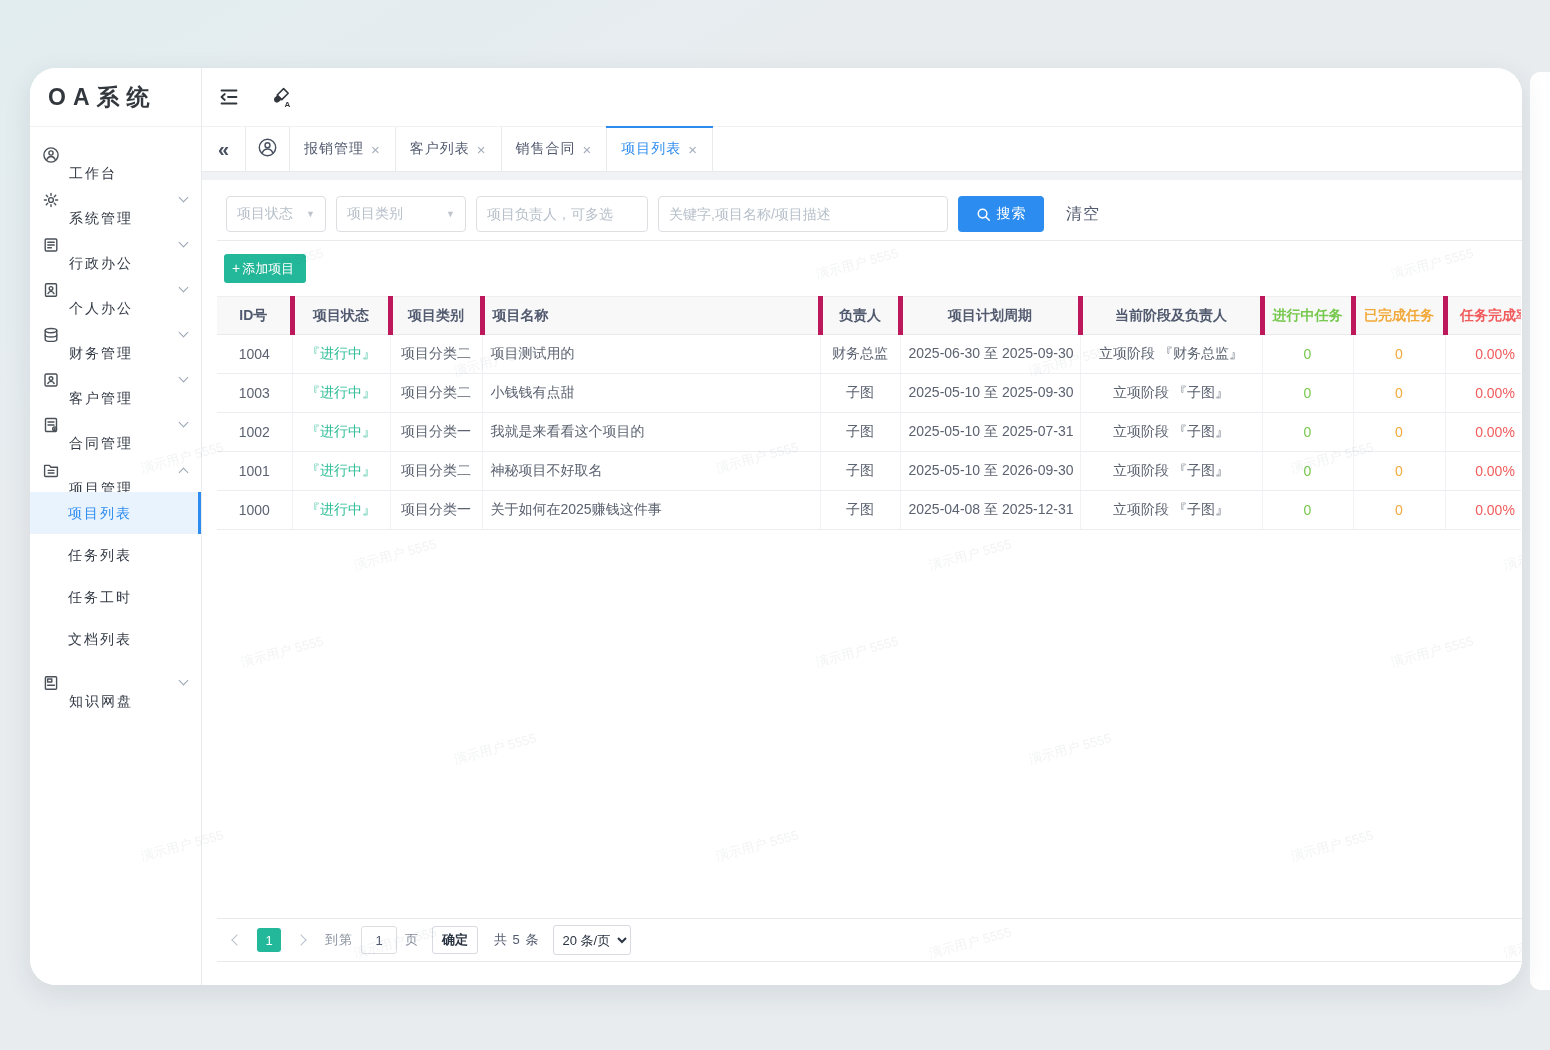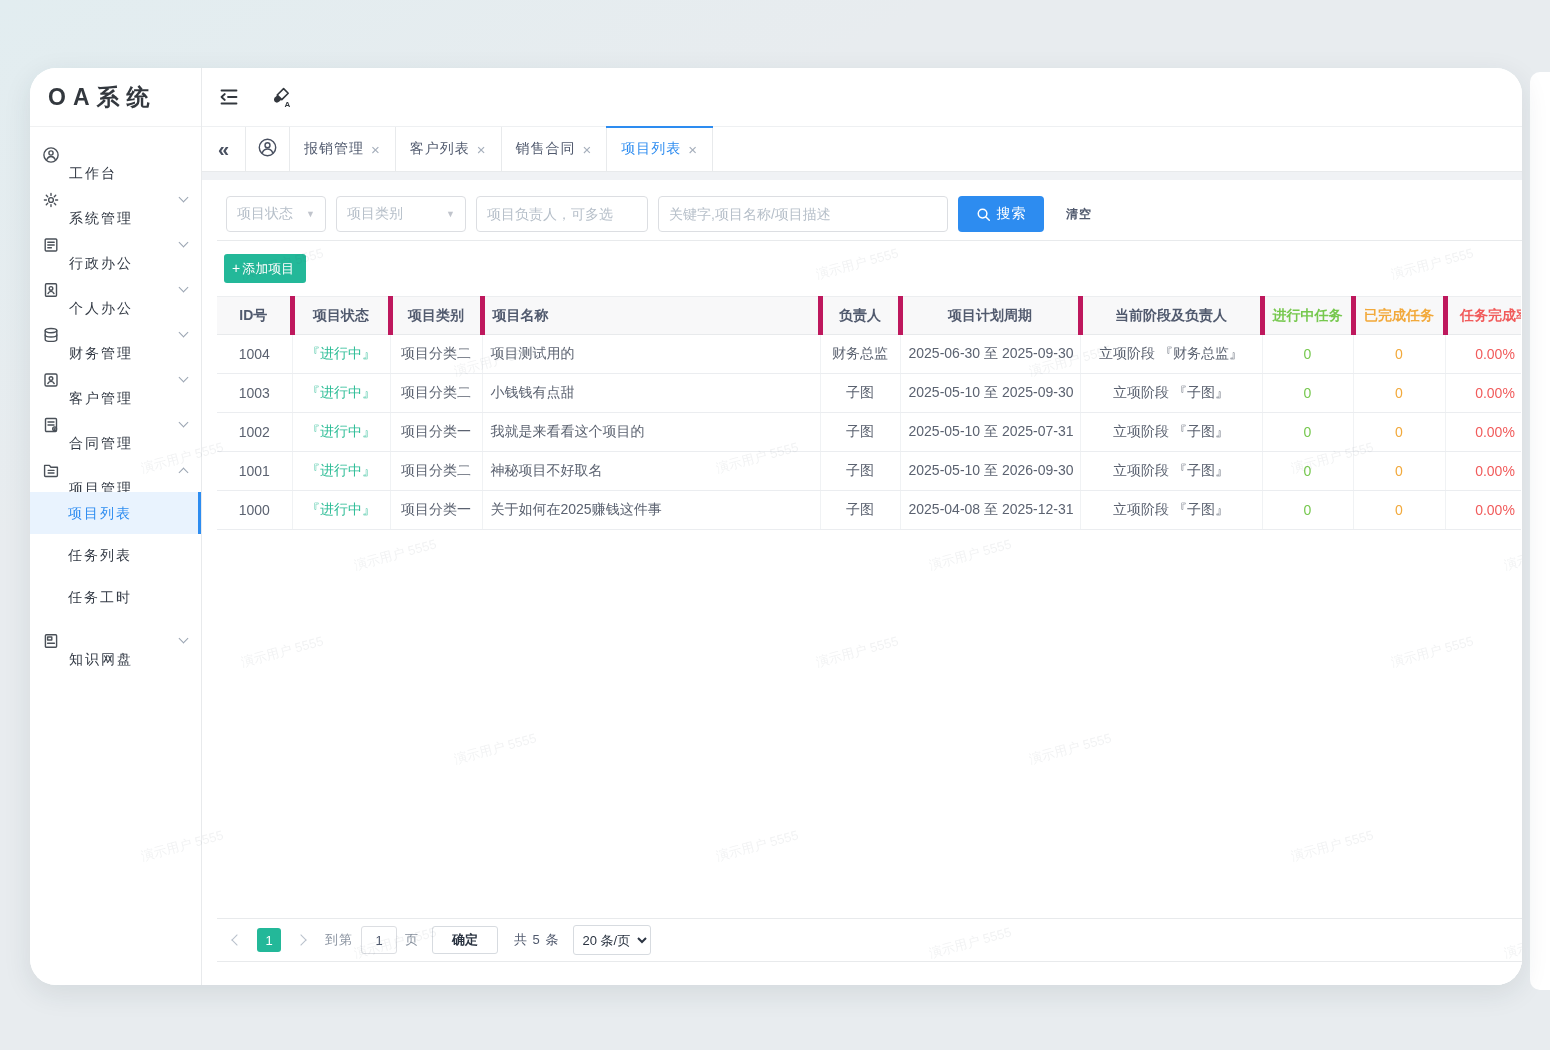--- a/index.html
+++ b/index.html
@@ -89,21 +89,21 @@
   }
   .f-input::placeholder{ color:#b6bfc9; }
   .f-owner{ width:172px; }
   .f-keyword{ width:290px; }
   .search-btn{
     height:36px; width:86px; border:none; border-radius:4px; background:#2d8cf0; color:#fff;
     font-size:14px; cursor:pointer; display:inline-flex; align-items:center; justify-content:center;
     font-family:Liberation Mono, monospace; letter-spacing:1px;
   }
   .search-btn svg{ width:15px; height:15px; margin-right:6px; }
-  .clear-btn{ margin-left:22px; font-size:12px; color:#515a6e; cursor:pointer; background:none; border:none; font-family:inherit; letter-spacing:1px;font-weight:bold; }
+  .clear-btn{ margin-left:22px; font-size:16px; color:#515a6e; cursor:pointer; background:none; border:none; font-family:inherit; letter-spacing:1px; }
 
   .toolbar{ flex:none; margin-top:13px; padding-left:7px; }
   .add-btn{
     height:29px; padding:0 12px 0 8px; border:none; border-radius:3px; background:#23b899; color:#fff;
     font-size:13px; cursor:pointer; display:inline-flex; align-items:center; font-family:inherit;
   }
   .add-btn .plus{ font-size:14px; margin-right:2px; transform:translateY(-1px); }
 
   .table-wrap{ flex:none; margin-top:13px; overflow:hidden; width:1304px; }
   table{ border-collapse:collapse; table-layout:fixed; width:1328px; font-size:14px; }
@@ -138,21 +138,21 @@
     display:inline-flex; align-items:center; justify-content:center; font-size:13px; cursor:pointer;
   }
   .pg-next{ margin-left:12px; }
   .pg-goto-label{ margin-left:16px; color:#8a93a0; letter-spacing:1px; }
   .pg-input{
     width:36px; height:28px; margin-left:8px; border:1px solid #dcdee2; border-radius:3px;
     text-align:center; font-size:13px; color:#515a6e; outline:none; font-family:inherit;
   }
   .pg-page-label{ margin-left:8px; color:#8a93a0; }
   .pg-confirm{
-    margin-left:14px; width:66px; height:28px; background:#fff; border:1px solid #d7dbe0; border-radius:3px;
+    margin-left:14px; width:46px; height:28px; background:#fff; border:1px solid #d7dbe0; border-radius:3px;
     font-size:13px; font-weight:700; color:#2b3442; cursor:pointer; font-family:inherit;
   }
   .pg-total{ margin-left:16px; letter-spacing:1px; }
   .pg-size{
     margin-left:14px; height:30px; border:1px solid #d7dbe0; border-radius:3px; font-size:13px;
     color:#2b3442; font-family:inherit; padding:0 4px; background:#fff; cursor:pointer;
   }
 </style>
 </head>
 <body>
@@ -246,20 +246,21 @@
                 <path d="M2.6 4.4h4.8l1.5 1.9h6.5v8.2c0 .6-.4 1-1 1H3.6c-.6 0-1-.4-1-1z"></path>
                 <path d="M6.2 9.4h5.8M6.2 12h5.8"></path>
               </svg>
             </span>
             <span class="mi-label">项目管理</span>
             <span class="chev up"></span>
           </div>
           <div class="submenu-item active">项目列表</div>
           <div class="submenu-item">任务列表</div>
           <div class="submenu-item">任务工时</div>
+          <div class="submenu-item">文档列表</div>
           <div class="menu-item">
             <span class="mi-icon">
               <svg viewBox="0 0 18 18" fill="none" stroke="#4a5058" stroke-width="1.4" stroke-linecap="round" stroke-linejoin="round">
                 <rect x="3.4" y="2.8" width="11.2" height="12.4" rx="1"></rect>
                 <rect x="5.6" y="5" width="4.2" height="3"></rect>
                 <path d="M5.6 11.2h6.8"></path>
               </svg>
             </span>
             <span class="mi-label">知识网盘</span>
             <span class="chev "></span>

